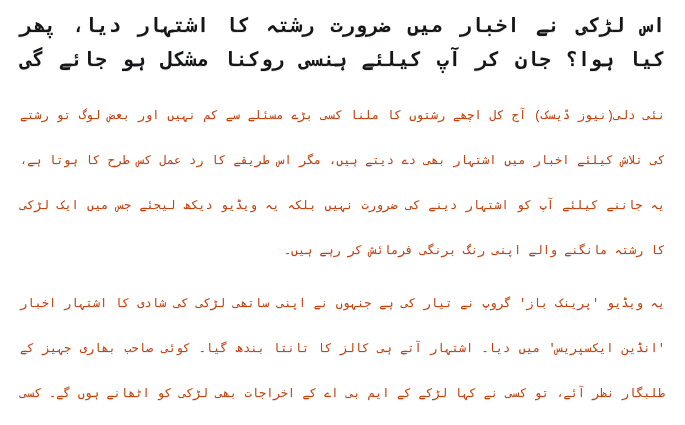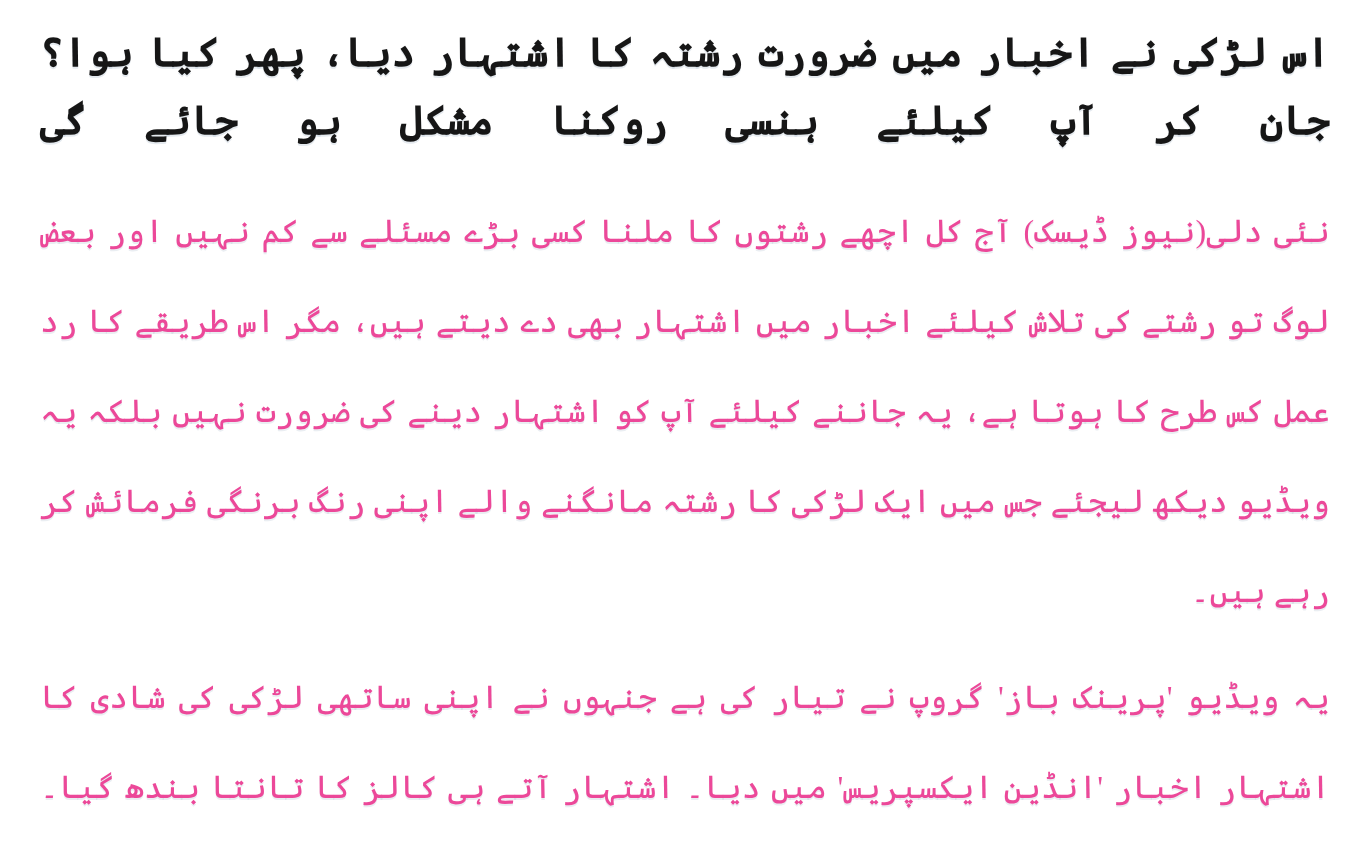--- a/index.html
+++ b/index.html
@@ -13,39 +13,39 @@
     overflow: hidden;
   }
   .page {
     box-sizing: border-box;
     width: 685px;
     height: 339px;
     padding: 6px 20px 12px 20px;
     direction: rtl;
     unicode-bidi: embed;
     color: #1c1c1c;
-    font-family: Liberation Serif, serif;
+    font-family: Liberation Mono, monospace;
     text-align: justify;
   }
   .headline {
     font-size: 20px;
     font-weight: bold;
     line-height: 34px;
     margin: 4px 0 16px 0;
     text-align: justify;
     text-align-last: justify;
     color: #161616;
     text-shadow: 0 1px 0 rgba(150,170,190,0.25);
   }
   .body-para {
-    font-size: 16px;
+    font-size: 12px;
     line-height: 45px;
     margin: 0 0 8px 0;
     text-align: justify;
-    color: #ec4899;
+    color: #c2410c;
     text-shadow: 0 1px 0 rgba(150,170,190,0.2);
   }
 </style>
 </head>
 <body>
 
 <div class="page">
   <h1 class="headline">اس لڑکی نے اخبار میں ضرورت رشتہ کا اشتہار دیا، پھر کیا ہوا؟ جان کر آپ کیلئے ہنسی روکنا مشکل ہو جائے گی</h1>
   <p class="body-para">نئی دلی(نیوز ڈیسک) آج کل اچھے رشتوں کا ملنا کسی بڑے مسئلے سے کم نہیں اور بعض لوگ تو رشتے کی تلاش کیلئے اخبار میں اشتہار بھی دے دیتے ہیں، مگر اس طریقے کا رد عمل کس طرح کا ہوتا ہے، یہ جاننے کیلئے آپ کو اشتہار دینے کی ضرورت نہیں بلکہ یہ ویڈیو دیکھ لیجئے جس میں ایک لڑکی کا رشتہ مانگنے والے اپنی رنگ برنگی فرمائش کر رہے ہیں۔</p>
   <p class="body-para">یہ ویڈیو 'پرینک باز' گروپ نے تیار کی ہے جنہوں نے اپنی ساتھی لڑکی کی شادی کا اشتہار اخبار 'انڈین ایکسپریس' میں دیا۔ اشتہار آتے ہی کالز کا تانتا بندھ گیا۔ کوئی صاحب بھاری جہیز کے طلبگار نظر آئے، تو کسی نے کہا لڑکے کے ایم بی اے کے اخراجات بھی لڑکی کو اٹھانے ہوں گے۔ کسی نے کھانے پکانے کے متعلق سوالات کئے اور کوئی ملازمت چھوڑنے کا مطالبہ لے کر آیا۔ ایک صاحب نے بتایا کہ وہ اپنے چھوٹے بھائی کیلئے خوبصورت اور لمبے قد والی لڑکی کا رشتہ چاہتے ہیں، مگر جب لڑکی نے پوچھا کہ آپ کے بھائی کا قد کتنا ہے تو جواب ملا "پانچ فٹ دو انچ۔" رشتے کا اشتہار دینے کے خواہشمندوں کیلئے نیچے دی گئی ویڈیو کافی سبق آموز ثابت ہو سکتی ہے۔</p>

